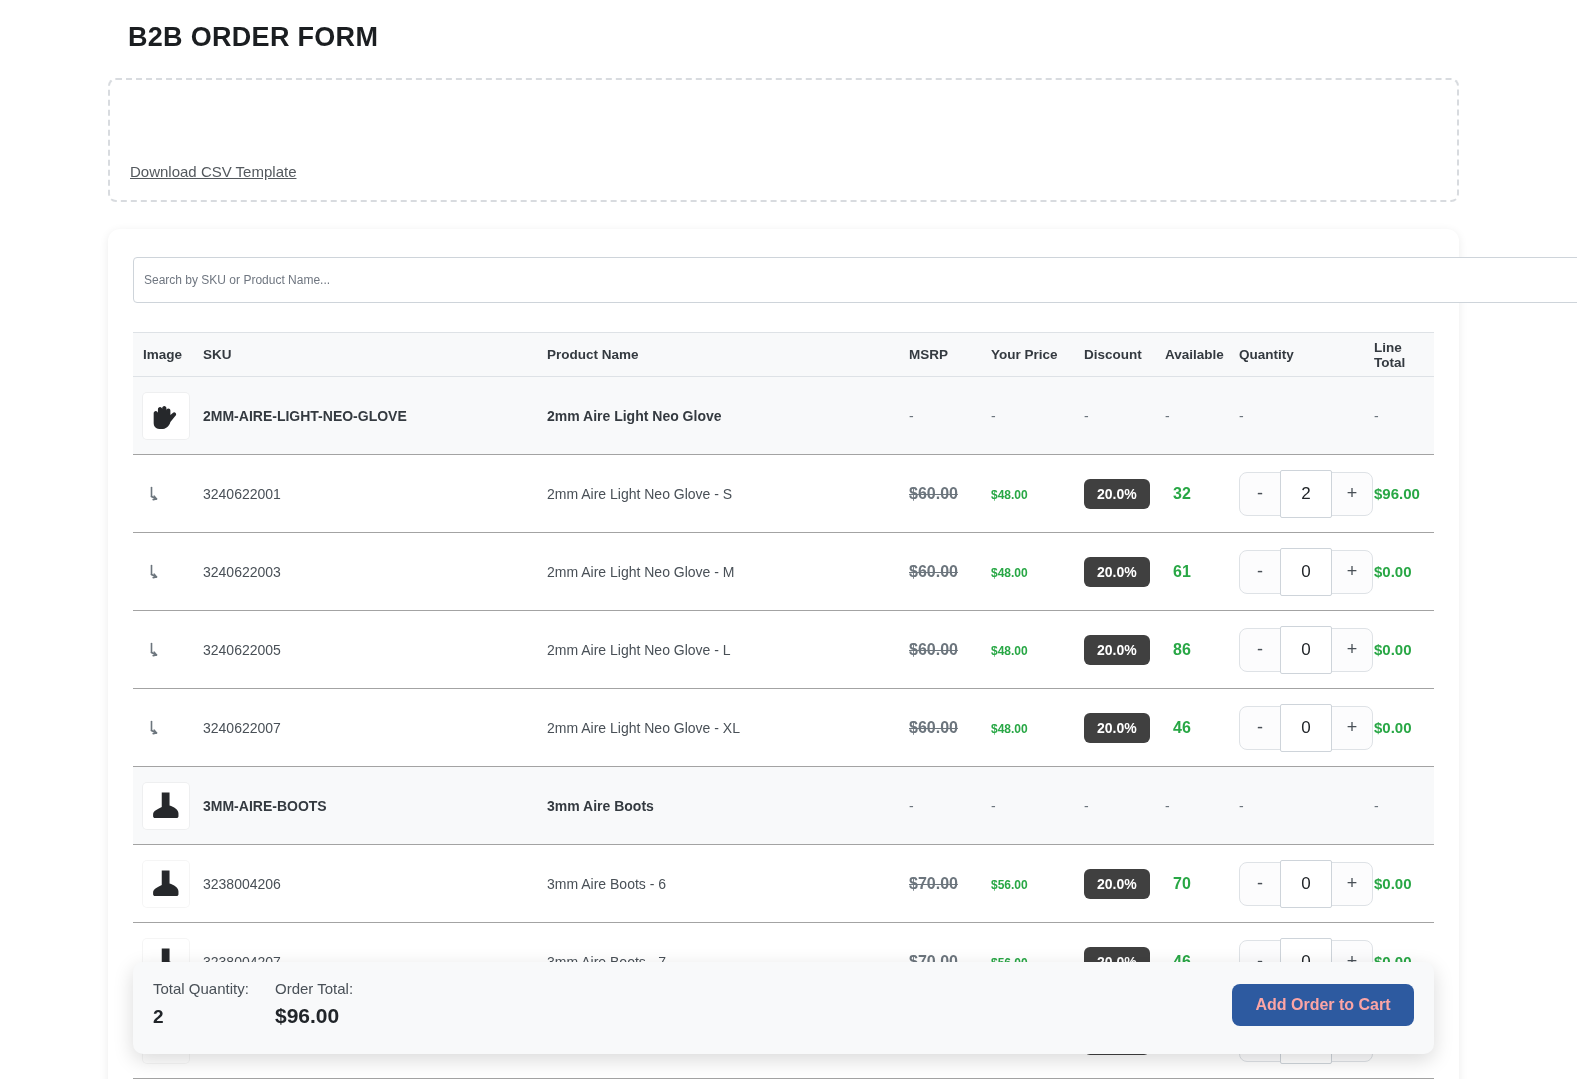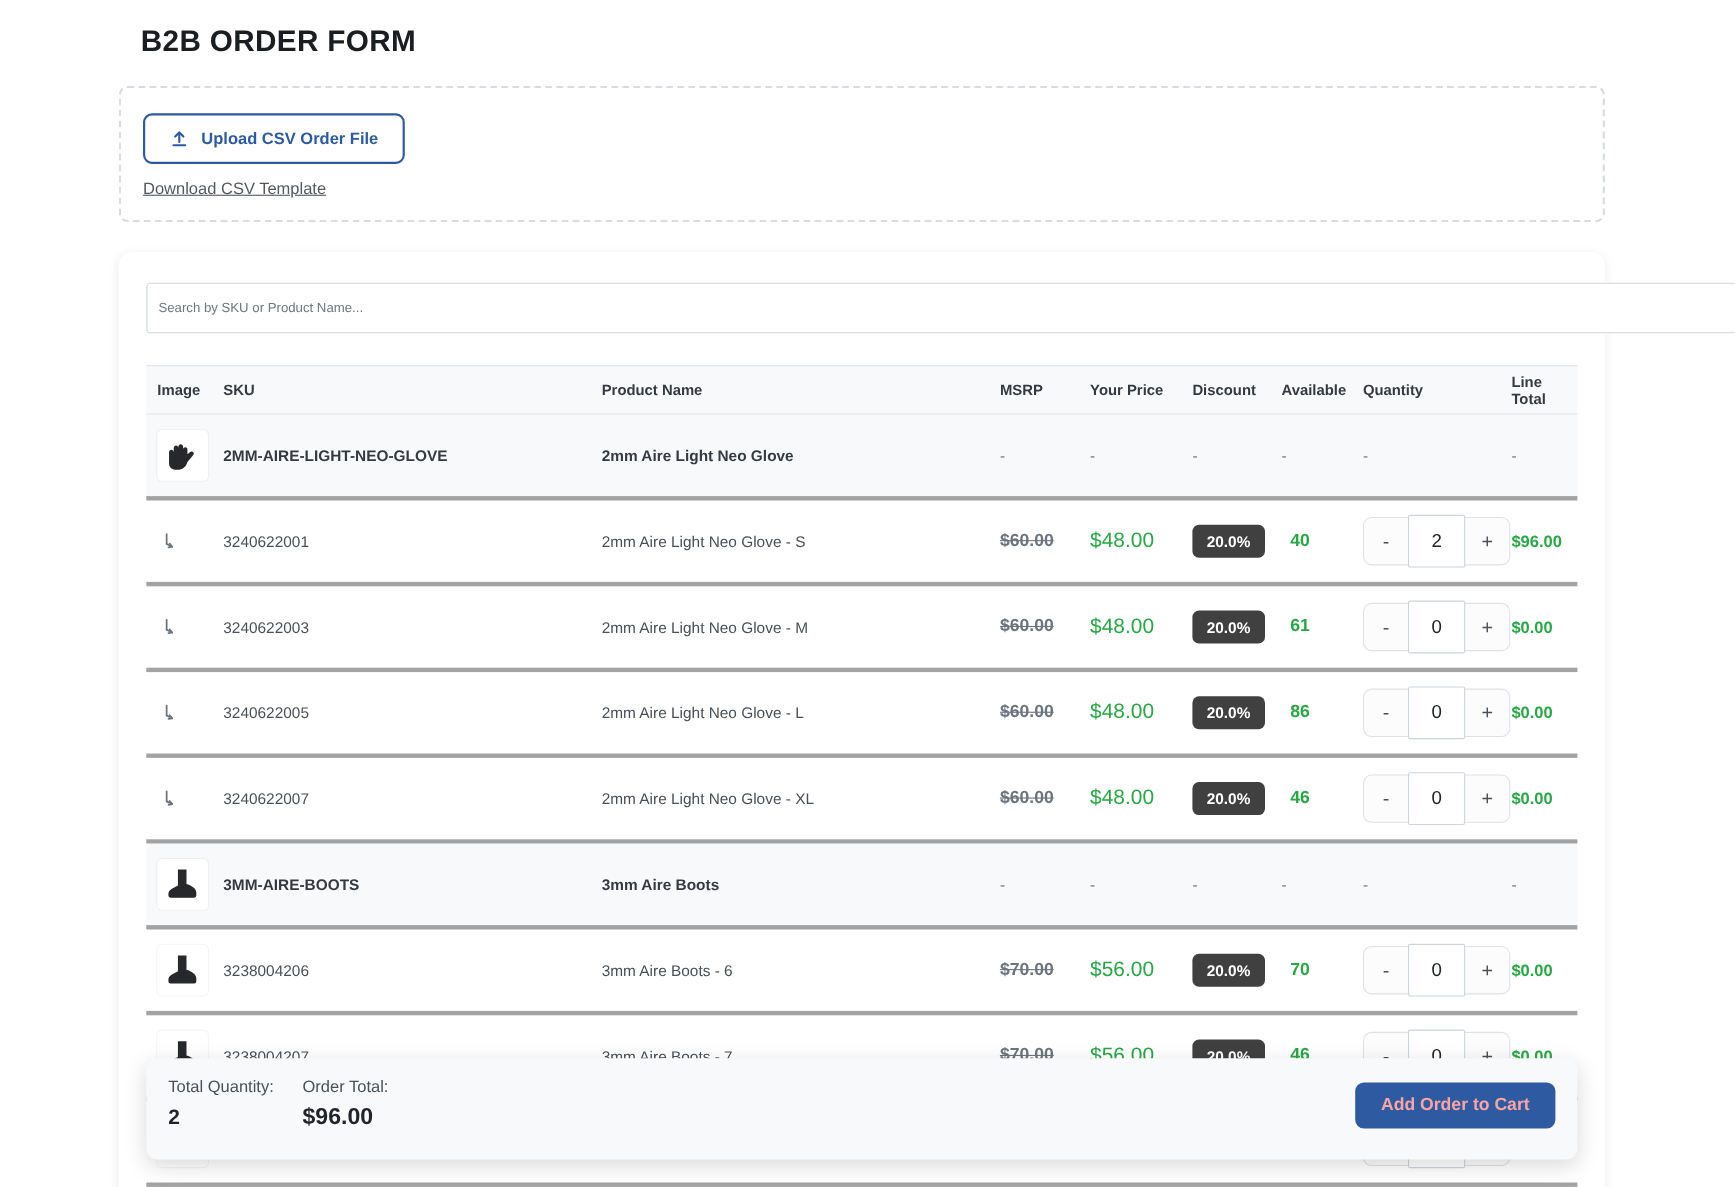--- a/index.html
+++ b/index.html
@@ -32,32 +32,32 @@
   .search-input::placeholder { color:#6f7680; }
 
   
   .table-wrap { position:absolute; left:25px; top:103px; width:1301px; }
   .trow, .thead { display:grid;
     grid-template-columns:60px 344px 362px 82px 93px 81px 74px 135px 70px;
     align-items:center; }
   .thead { height:45px; background:#f8f9fa; border-top:1px solid #dee2e6;
     border-bottom:1px solid #dee2e6; font-size:13.5px; font-weight:700; color:#343a40; }
   .thead > div { padding-left:10px; }
-  .trow { height:78px; border-bottom:4px solid #a3a3a3; font-size:14px; color:#495057; }
+  .trow { height:78px; border-bottom:1px solid #a3a3a3; font-size:14px; color:#495057; }
   .cell { padding-left:10px; overflow:visible; }
   .trow.parent { background:#f8f9fa; }
   .trow.parent .c-sku, .trow.parent .c-name { font-weight:700; color:#343a40; }
 
   .thumb { width:46px; height:46px; background:#fff; border-radius:4px;
     display:flex; align-items:center; justify-content:center;
     box-shadow:0 0 0 1px rgba(0,0,0,.04); }
   .arrow-wrap { padding-left:4px; color:#6c757d; display:flex; align-items:center; }
 
   .msrp { font-size:16px; font-weight:600; color:#6c757d; text-decoration:line-through; }
-  .price { font-size:19px; font-weight:400; color:#28a745; }
+  .price { font-size:12px; font-weight:700; color:#28a745; }
   .badge { display:inline-block; background:#404040; color:#fff; font-size:14px;
     font-weight:700; padding:7px 13px; border-radius:6px; }
   .avail { font-size:16px; font-weight:700; color:#28a745; padding-left:8px; }
   .total { font-size:15px; font-weight:700; color:#28a745; }
 
   .trow.parent .msrp, .trow.parent .price, .trow.parent .avail, .trow.parent .total,
   .trow.parent .badge, .trow.parent .dash-qty {
     font-size:14px; font-weight:400; color:#6c757d; text-decoration:none;
     background:none; padding:0; }
 
@@ -84,30 +84,20 @@
   .add-cart-btn { position:absolute; right:20px; top:22px; width:182px; height:42px;
     background:#2d5aa0; color:#fca5a5; border:none; border-radius:8px; font-size:16px;
     font-weight:700; cursor:pointer; font-family:inherit; }
 </style>
 </head>
 <body>
 
 <h1 class="page-title">B2B ORDER FORM</h1>
 
 <div class="upload-panel">
-  <button class="upload-btn">
-    <span>
-      <svg width="18" height="18" viewBox="0 0 24 24" fill="none" stroke="#2d5aa0" stroke-width="2.6" stroke-linecap="round" stroke-linejoin="round">
-        <path d="M12 16 V5"></path>
-          <path d="M7 9.5 L12 4.5 L17 9.5"></path>
-          <path d="M5 20 H19"></path>
-      </svg>
-    </span>
-    <span>Upload CSV Order File</span>
-  </button>
   <a class="download-link">Download CSV Template</a>
 </div>
 
 <div class="order-card">
   <input class="search-input" type="text" placeholder="Search by SKU or Product Name..." style="">
   <div class="table-wrap">
     <div class="thead">
       <div>Image</div>
       <div>SKU</div>
       <div>Product Name</div>
@@ -149,21 +139,21 @@
                 <path d="M4.5 10.5 L9.5 13"></path>
                 <path d="M7.2 10.2 L9.5 13 L6.2 13.6"></path>
         </svg>
       </span>
     </div>
     <div class="cell c-sku">3240622001</div>
     <div class="cell c-name">2mm Aire Light Neo Glove - S</div>
     <div class="cell c-msrp"><span class="msrp">$60.00</span></div>
     <div class="cell c-price"><span class="price">$48.00</span></div>
     <div class="cell c-disc"><span class="badge">20.0%</span></div>
-    <div class="cell c-avail"><span class="avail">40</span></div>
+    <div class="cell c-avail"><span class="avail">32</span></div>
     <div class="cell c-qty">
       <div class="stepper">
         <button class="step-btn">-</button>
         <input class="qty-input" type="text" value="2" style="">
         <button class="step-btn">+</button>
       </div>
       
     </div>
     <div class="cell c-total"><span class="total">$96.00</span></div>
   </div>

